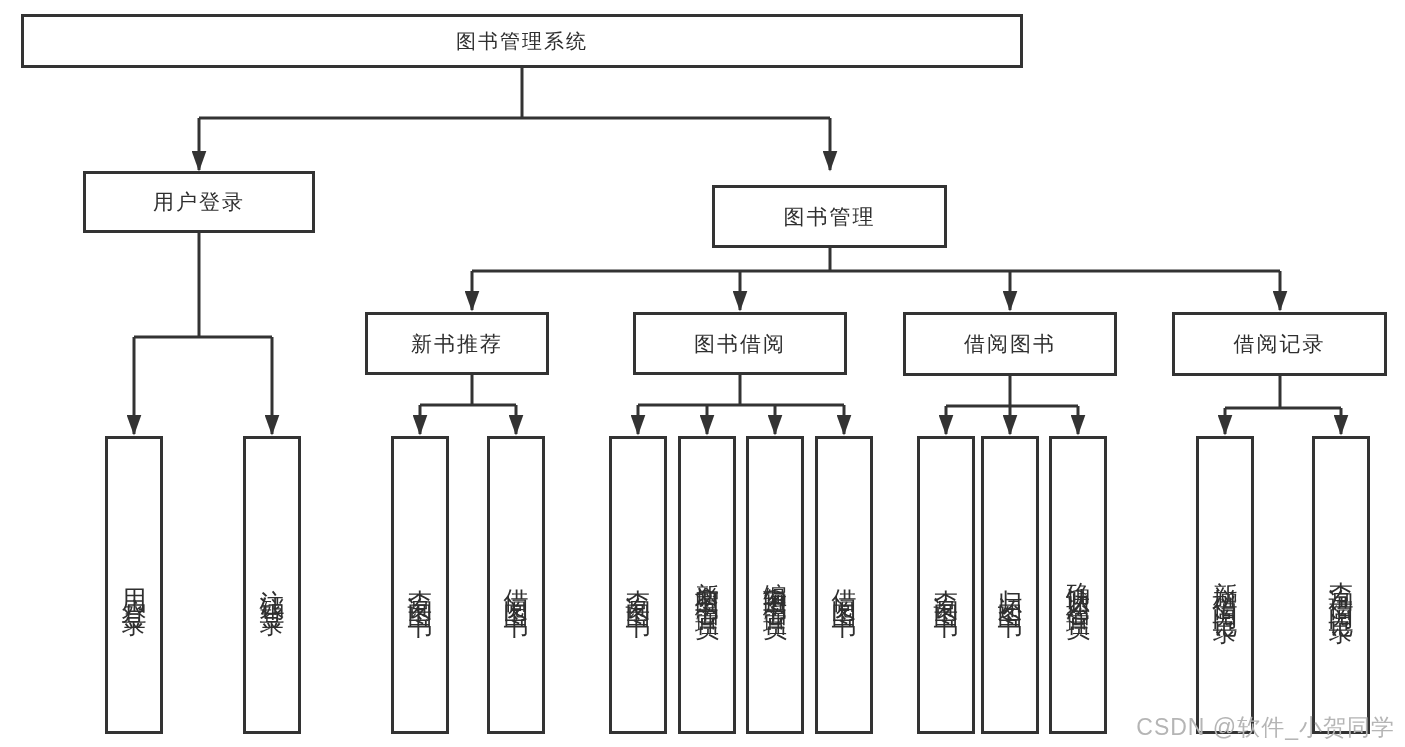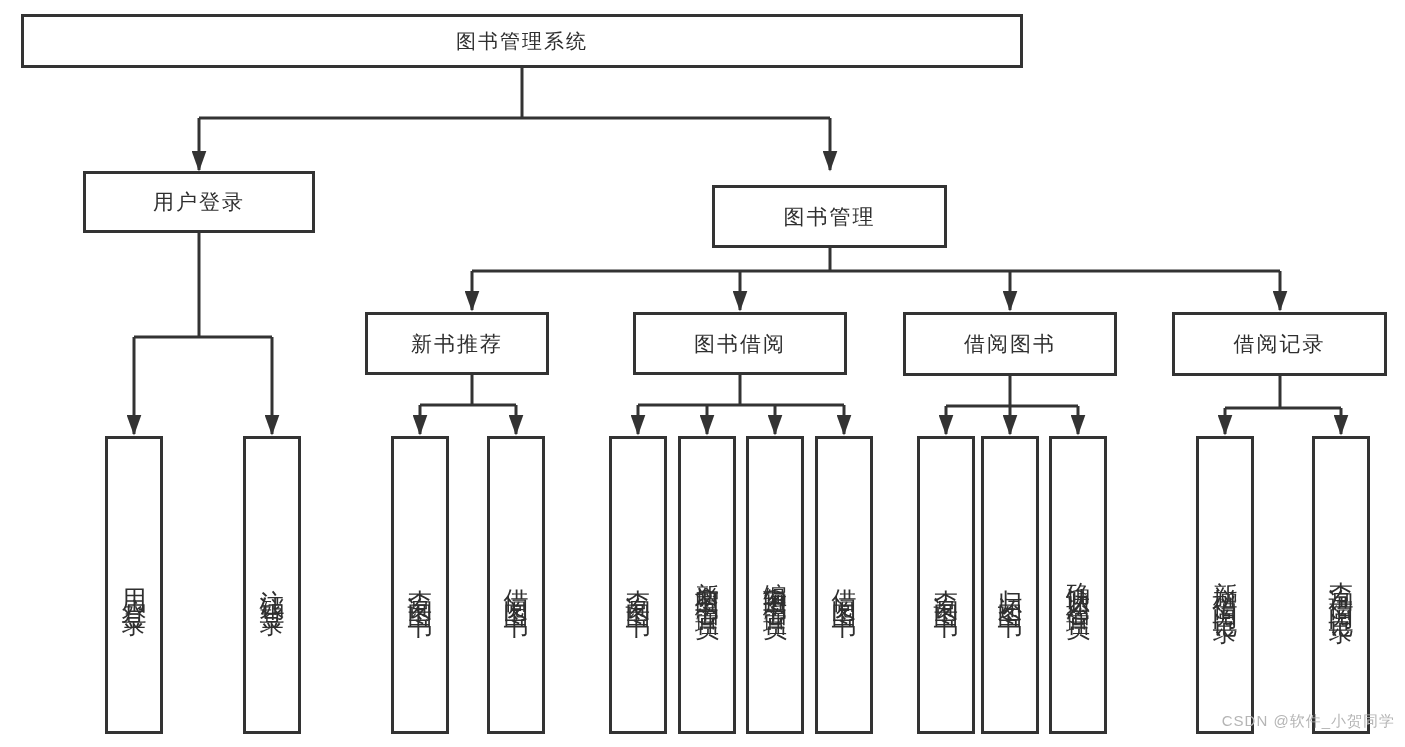--- a/index.html
+++ b/index.html
@@ -47,21 +47,21 @@
     letter-spacing: 8px;
     line-height: 1;
     color: #2f2f2f;
   }
   .box.leaf.tight span { letter-spacing: 5px; font-size: 24px; }
 
   .watermark {
     position: absolute;
     top: 712px;
     right: 10px;
-    font-size: 15px;
+    font-size: 23px;
     letter-spacing: 1px;
     color: #b5b5b5;
     z-index: 10;
     white-space: nowrap;
   }
 </style>
 </head>
 <body>
 
 <div class="canvas">

